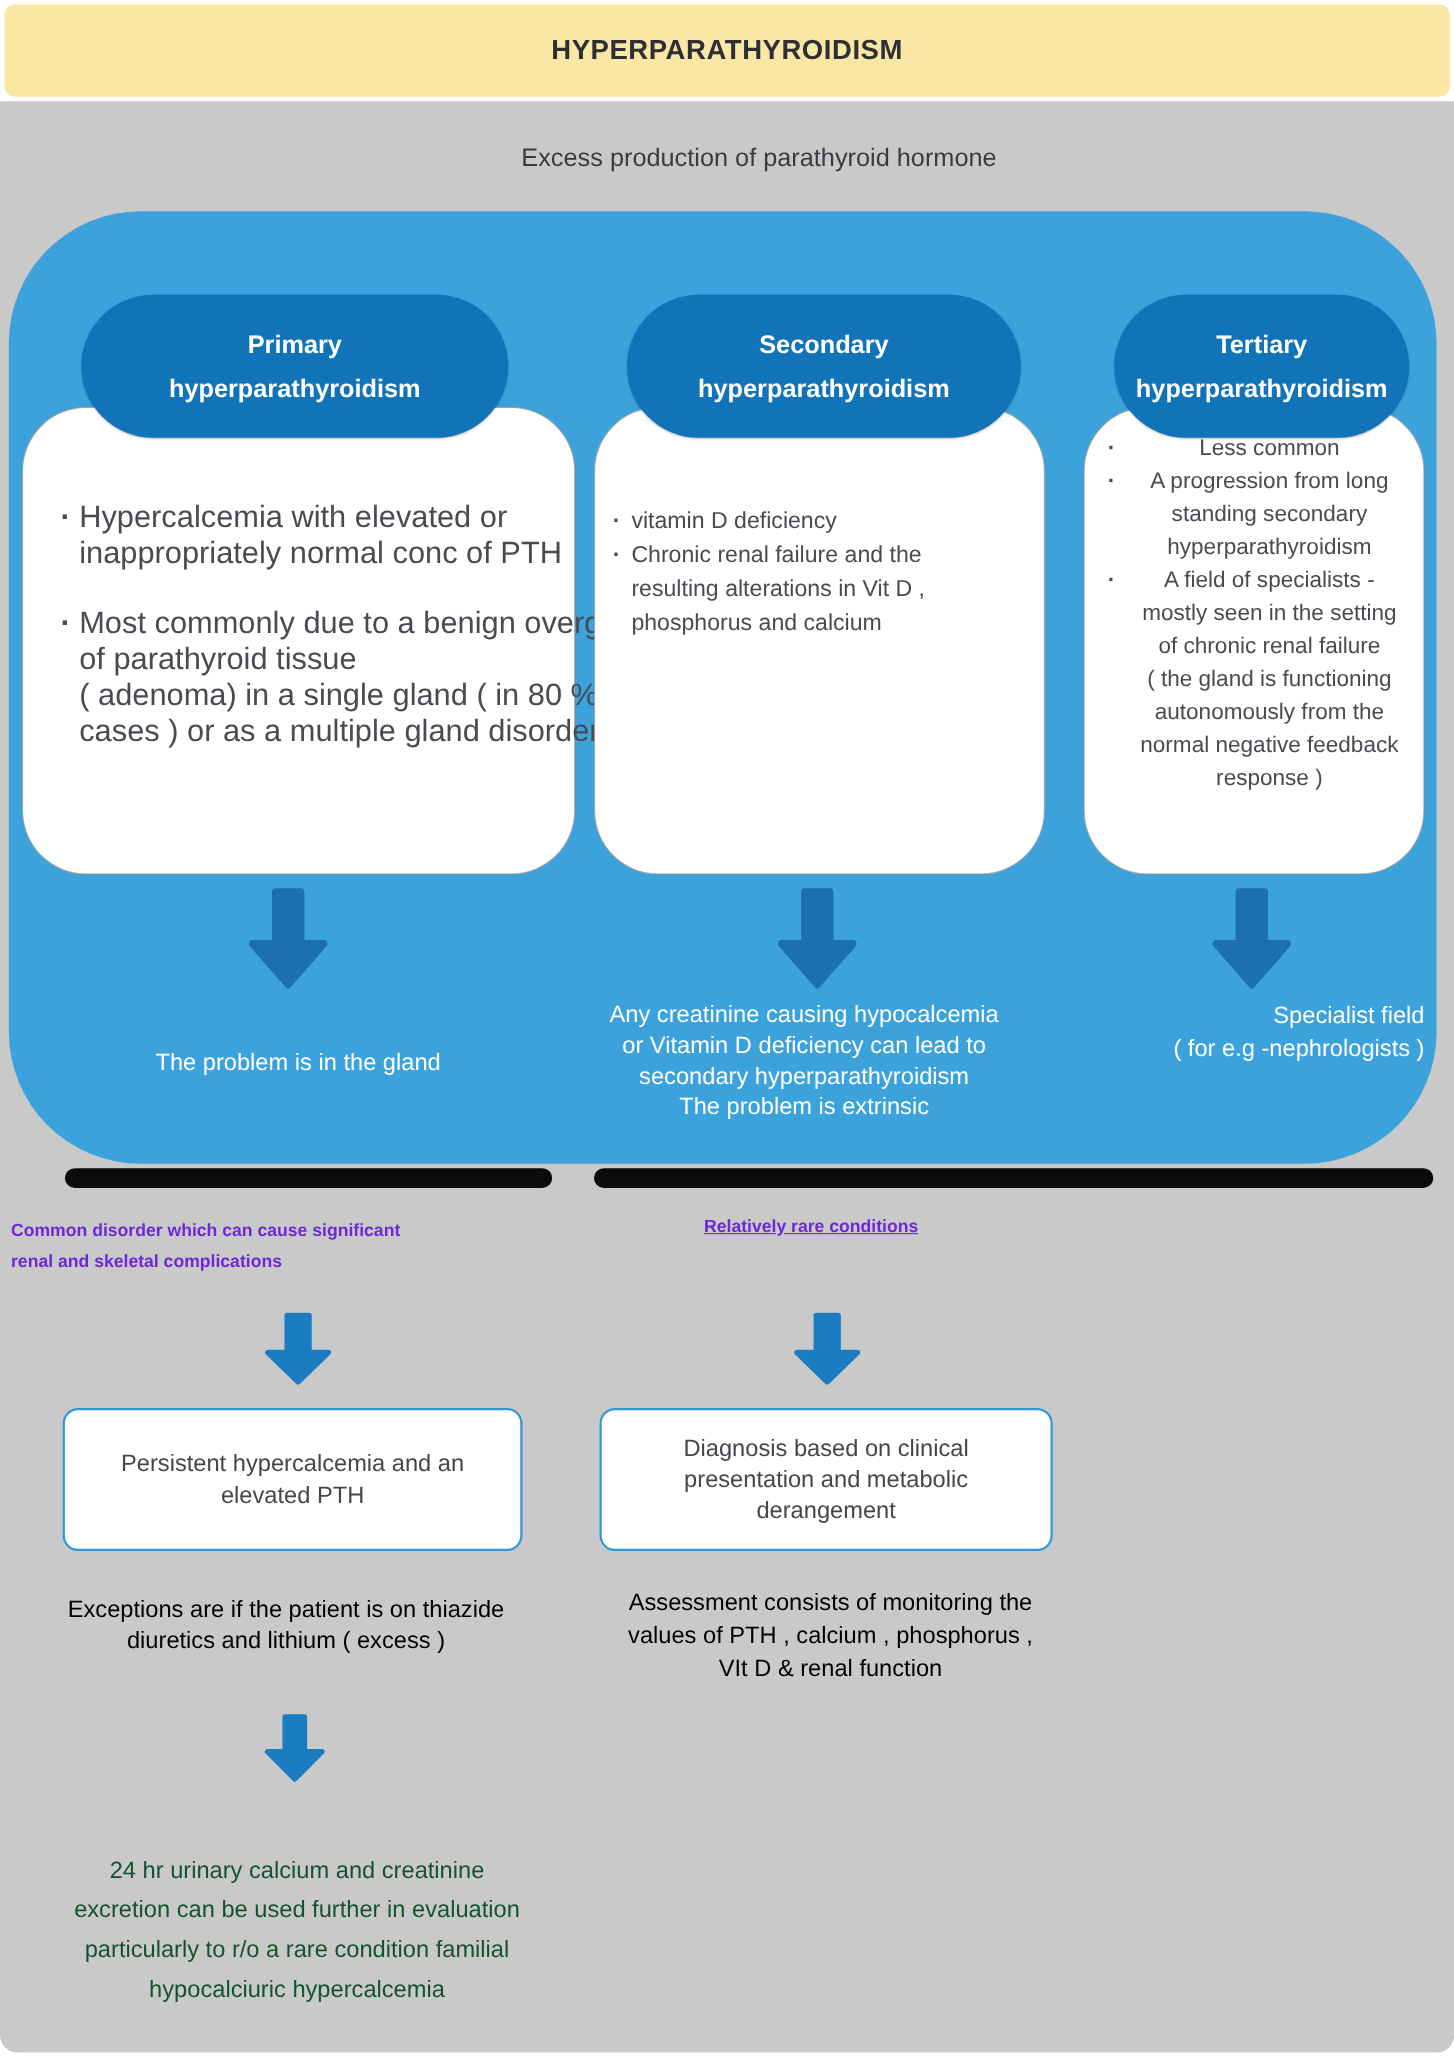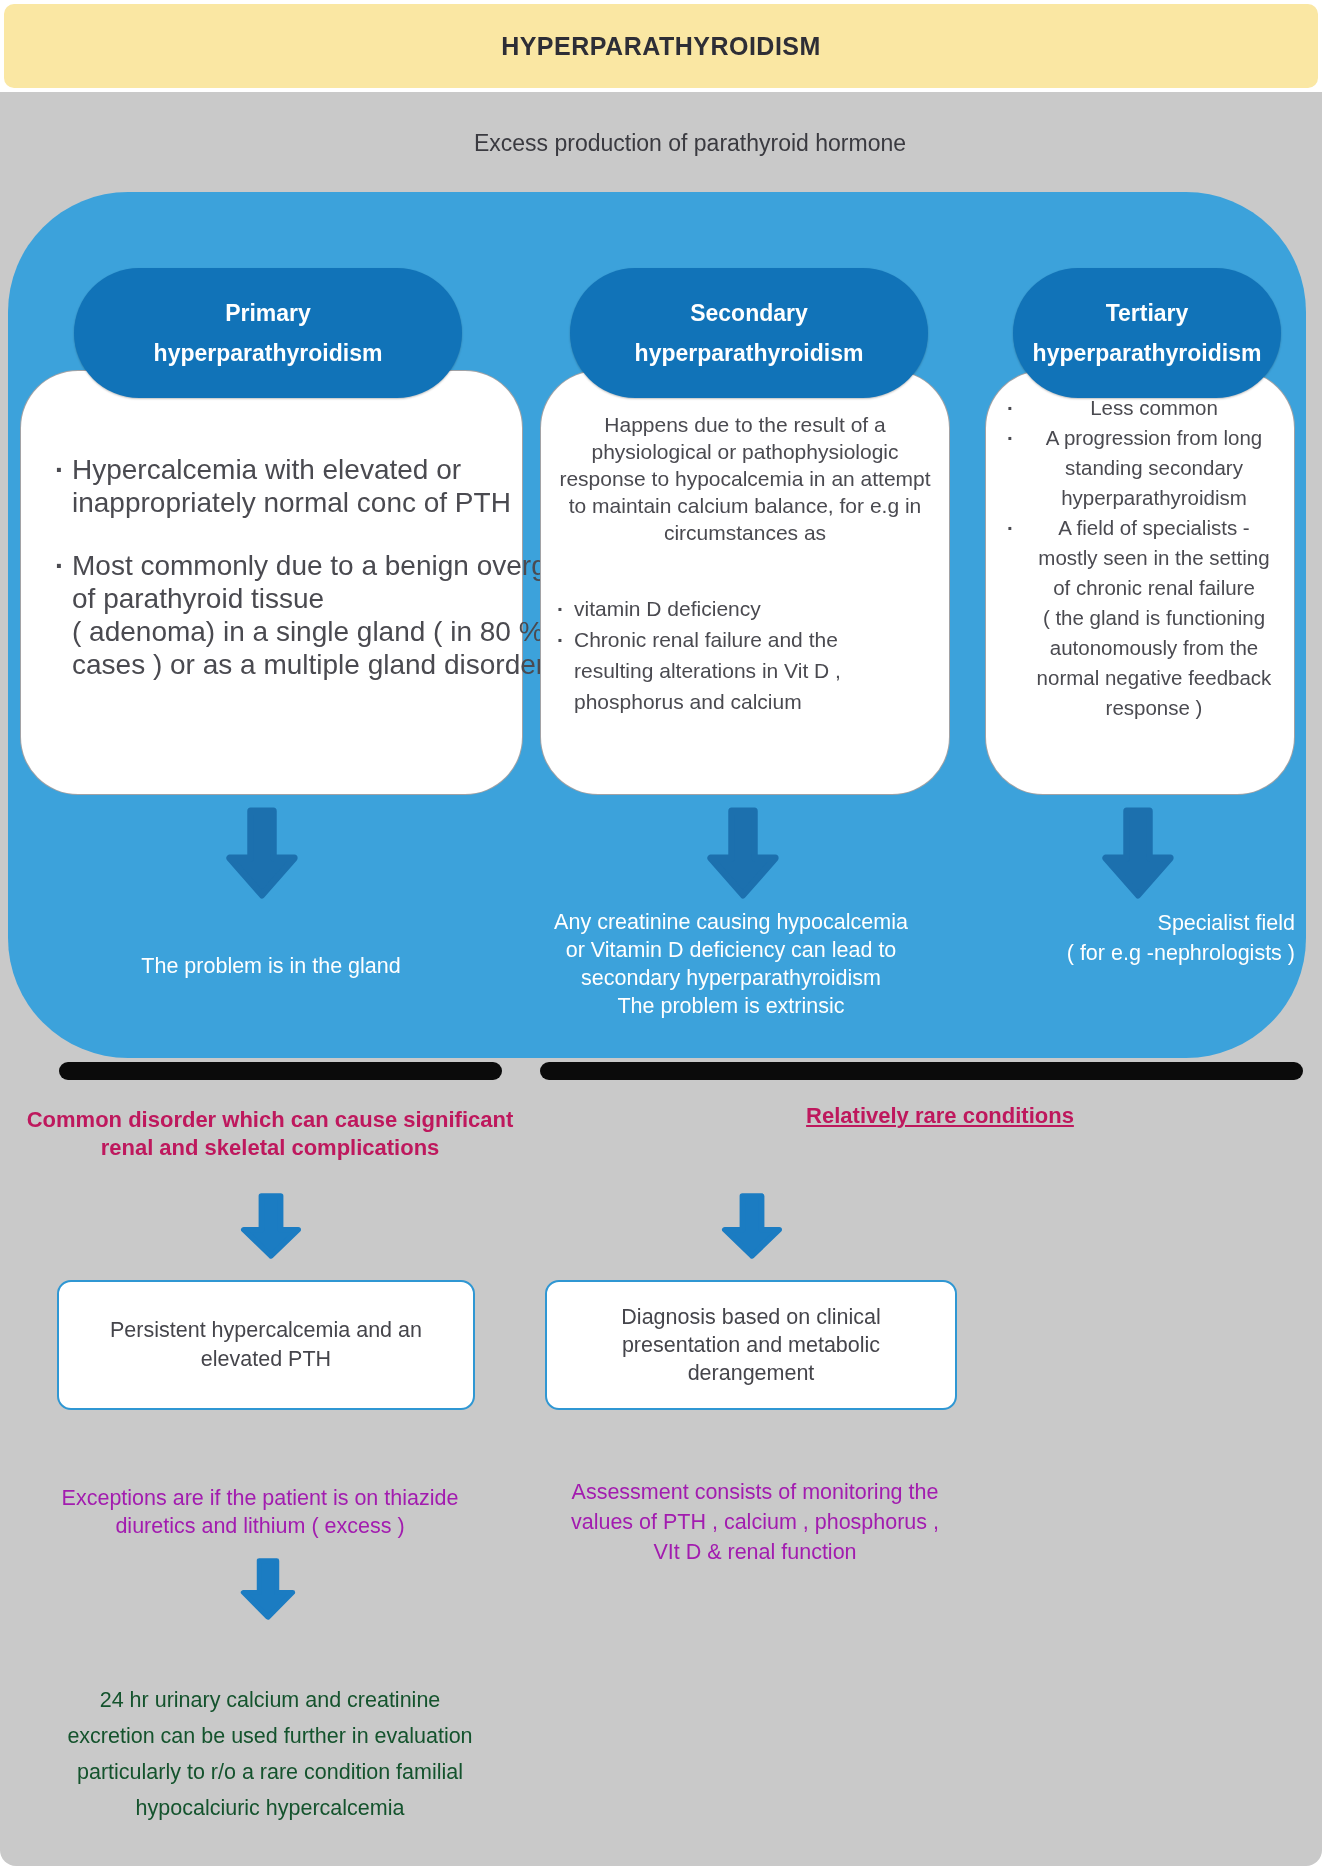--- a/index.html
+++ b/index.html
@@ -78,36 +78,36 @@
   .c1 { top:860px; left:40px;  width:462px; line-height:28px; }
   .c2 { top:816px; left:530px; width:402px; line-height:28px; }
   .c3 { top:816px; left:995px; width:300px; line-height:30px;text-align:right; }
 
   
   .bar { top:970px; height:18px; border-radius:9px; background:var(--bar_black,#0B0B0B); }
   .bar-left  { left:59px;  width:443px; }
   .bar-right { left:540px; width:763px; }
 
   
-  .tlabel { font-weight:bold; font-size:22px; color:#be185d; text-align:center; line-height:28px; }
+  .tlabel { font-weight:bold; font-size:16px; color:#6d28d9; text-align:left; line-height:28px; }
   .tl1 { top:1014px; left:10px;  width:520px; }
   .tl2 { top:1010px; left:640px; width:600px;text-decoration:underline; }
 
   
   .obox {
     top:1188px; height:130px; background:#ffffff; border-radius:14px;
     border:2px solid var(--box_border,#2F97D3); box-sizing:border-box;
     display:flex; align-items:center; justify-content:center;
     text-align:center; color:#45454B; font-size:21.5px;
   }
   .ob1 { left:57px;  width:418px; } .ob1 .ml { line-height:29px; }
   .ob2 { left:545px; width:412px; } .ob2 .ml { line-height:28px; }
 
   
-  .note { color:#a21caf; font-size:21.5px; text-align:center;margin-top:35px; }
+  .note { color:#000000; font-size:21.5px; text-align:center; }
   .n1 { top:1357px; left:20px;  width:480px; line-height:28px; }
   .n2 { top:1350px; left:545px; width:420px; line-height:30px; }
 
   .followup { top:1590px; left:30px; width:480px; line-height:36px; font-size:21.5px;
               color:#14532d; text-align:center; }
 </style>
 </head>
 <body>
 
 <div class="page">
@@ -125,25 +125,20 @@
     <div class="card card1">
       <div class="bullet ml">Hypercalcemia with elevated or
 inappropriately normal conc of PTH</div>
       <div class="bullet ml">Most commonly due to a benign overgrowth
 of parathyroid tissue
 ( adenoma) in a single gland ( in 80 %
 cases ) or as a multiple gland disorder</div>
     </div>
 
     <div class="card card2">
-      <div class="card2-intro ml">Happens due to the result of a
-physiological or pathophysiologic
-response to hypocalcemia in an attempt
-to maintain calcium balance, for e.g in
-circumstances as</div>
       <div class="bullets">
         <div class="bullet ml">vitamin D deficiency</div>
         <div class="bullet ml">Chronic renal failure and the
 resulting alterations in Vit D ,
 phosphorus and calcium</div>
       </div>
     </div>
 
     <div class="card card3">
       <div class="bullet ml">Less common</div>

